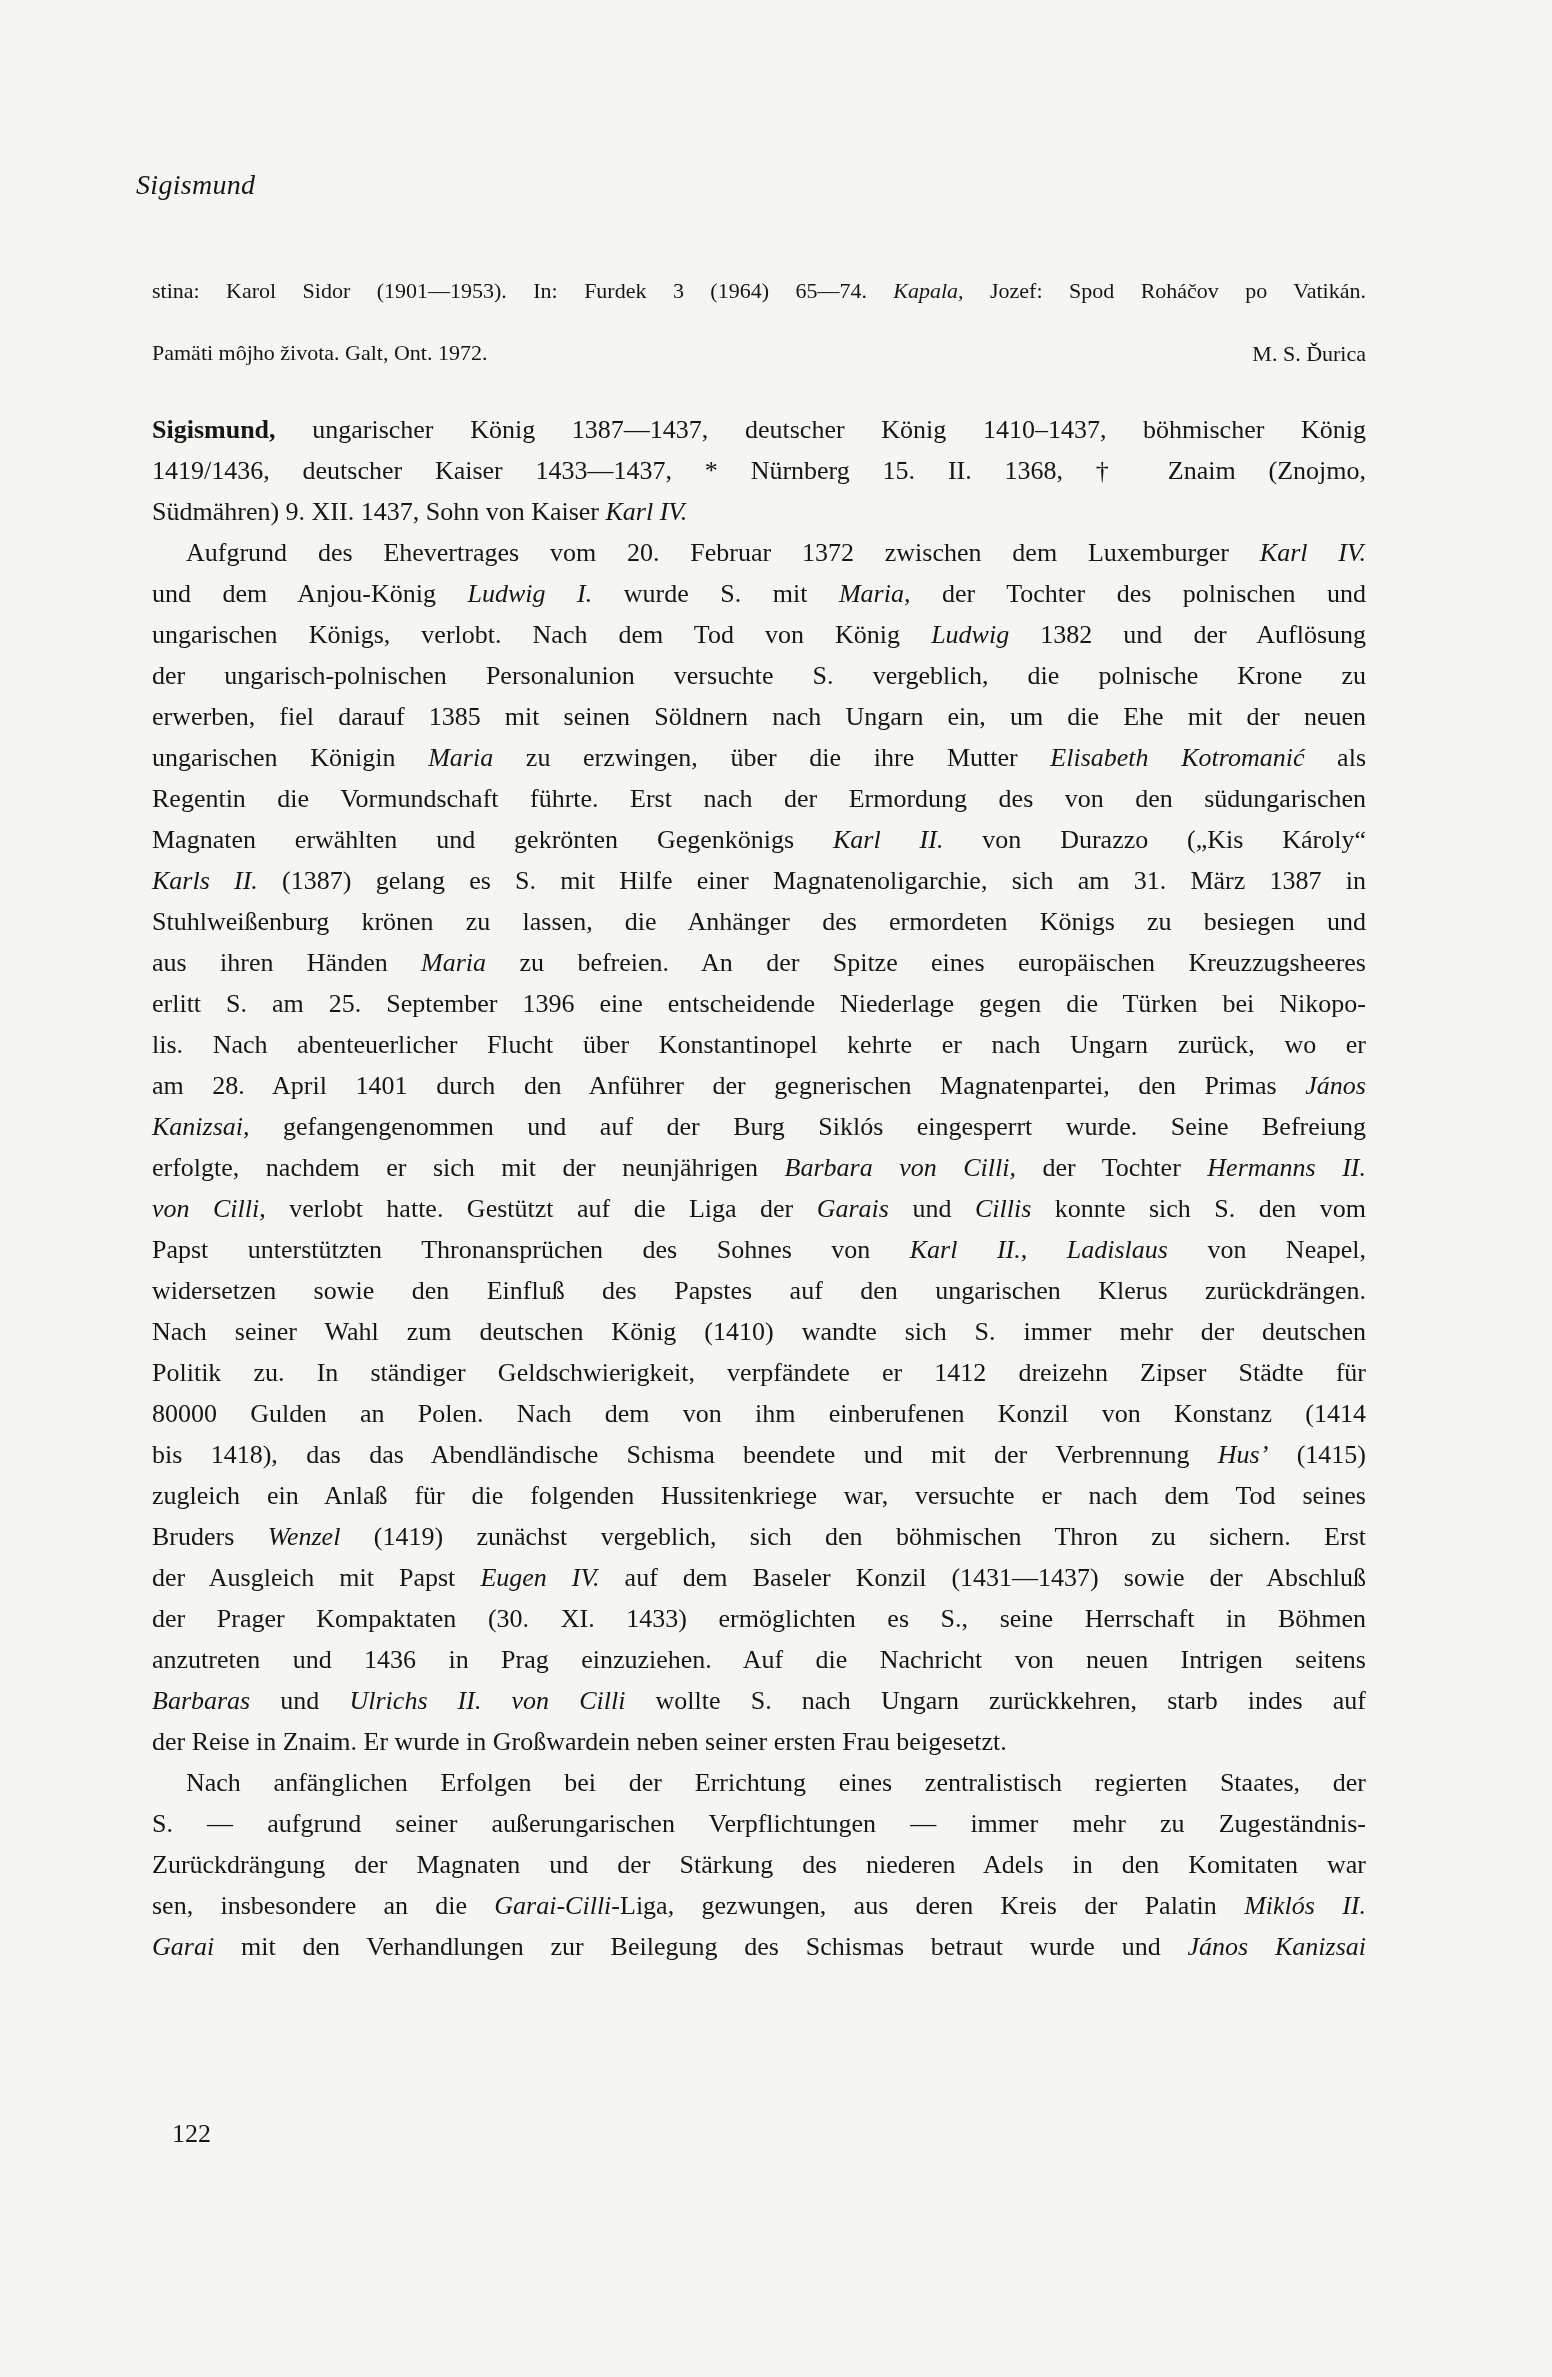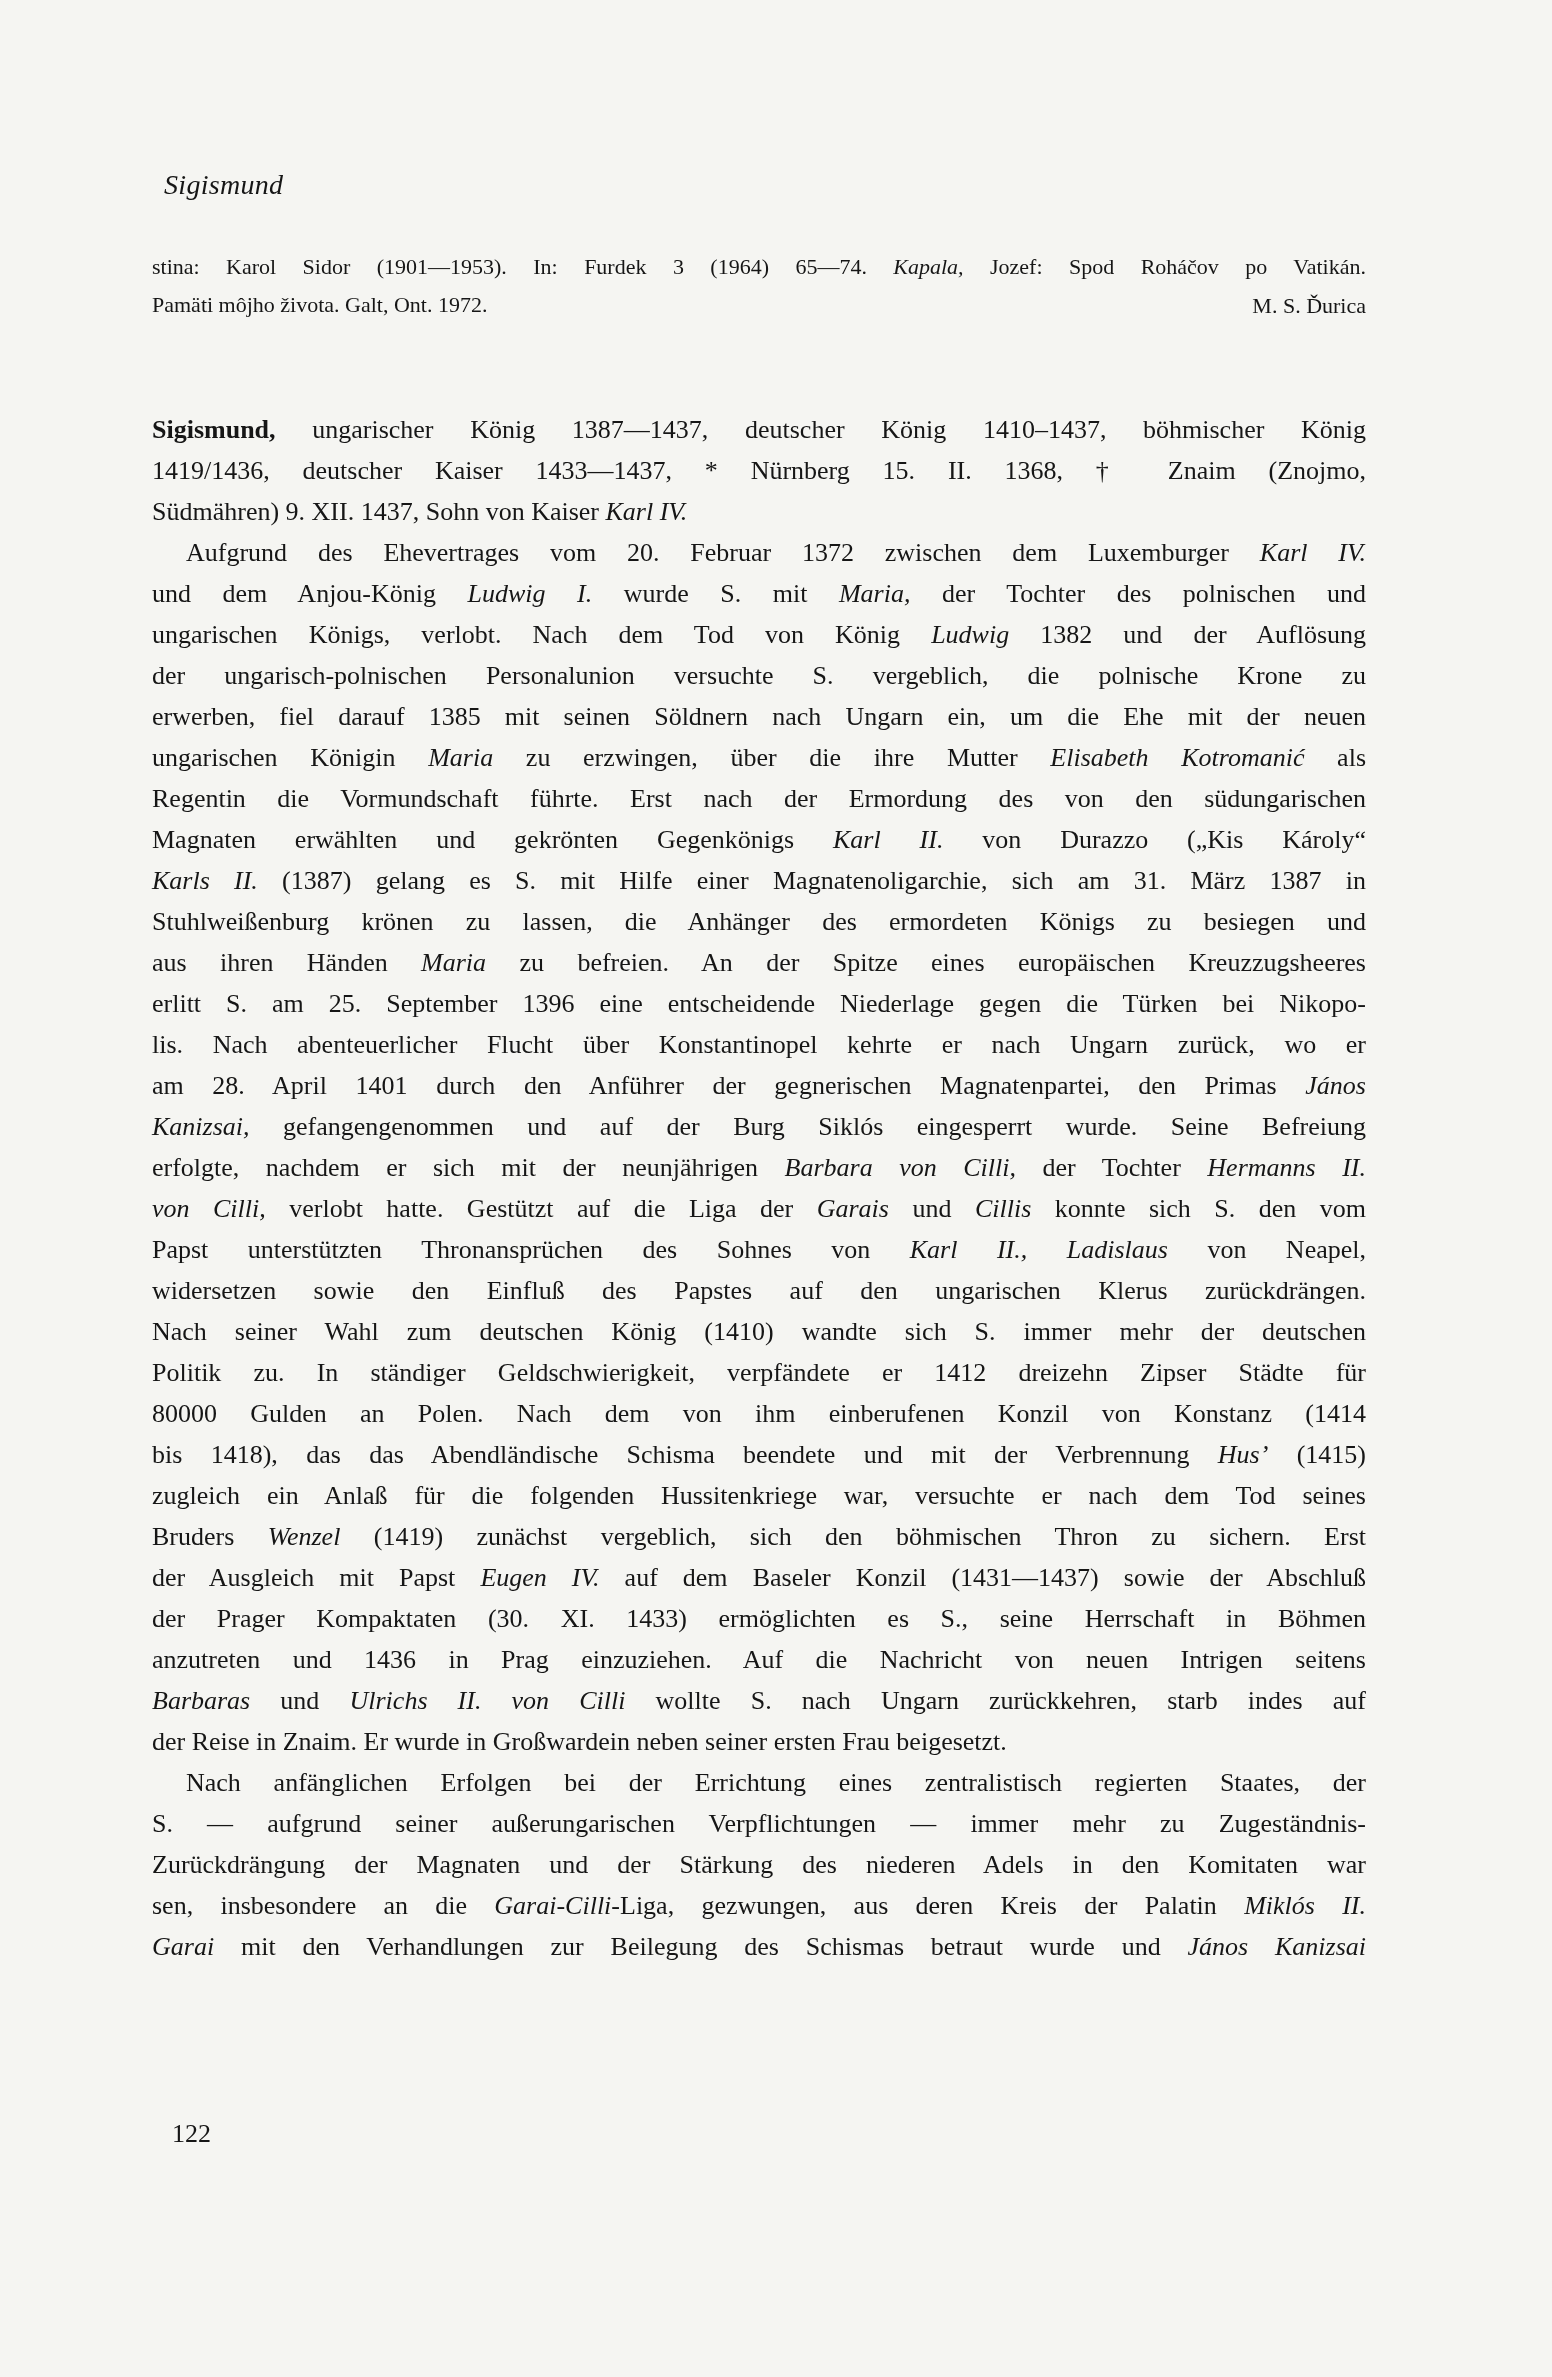--- a/index.html
+++ b/index.html
@@ -13,21 +13,21 @@
     position: relative;
     font-family: "Liberation Serif", "DejaVu Serif", serif;
     color: #161616;
   }
   .page {
     position: absolute;
     inset: 0;
   }
   .running-header {
     position: absolute;
-    left: 164px;
+    left: 136px;
     top: 169px;
     font-size: 28px;
     font-style: italic;
     letter-spacing: 0.3px;
   }
   .biblio {
     position: absolute;
     left: 152px;
     top: 248px;
     width: 1214px;
@@ -45,21 +45,21 @@
     left: 152px;
     top: 409px;
     width: 1214px;
     font-size: 26px;
     line-height: 41px;
   }
   .line {
     text-align: left;
     min-height: 41px;
   }
-  .biblio .line { min-height: 38px; }
+  .biblio .line { min-height: 38px; margin-top: 24px; }
   .line.j {
     text-align: justify;
     text-align-last: justify;
   }
   .line.ind {
     text-indent: 34px;
   }
   .it { font-style: italic; }
   .bd { font-weight: bold; }
   .page-number {

